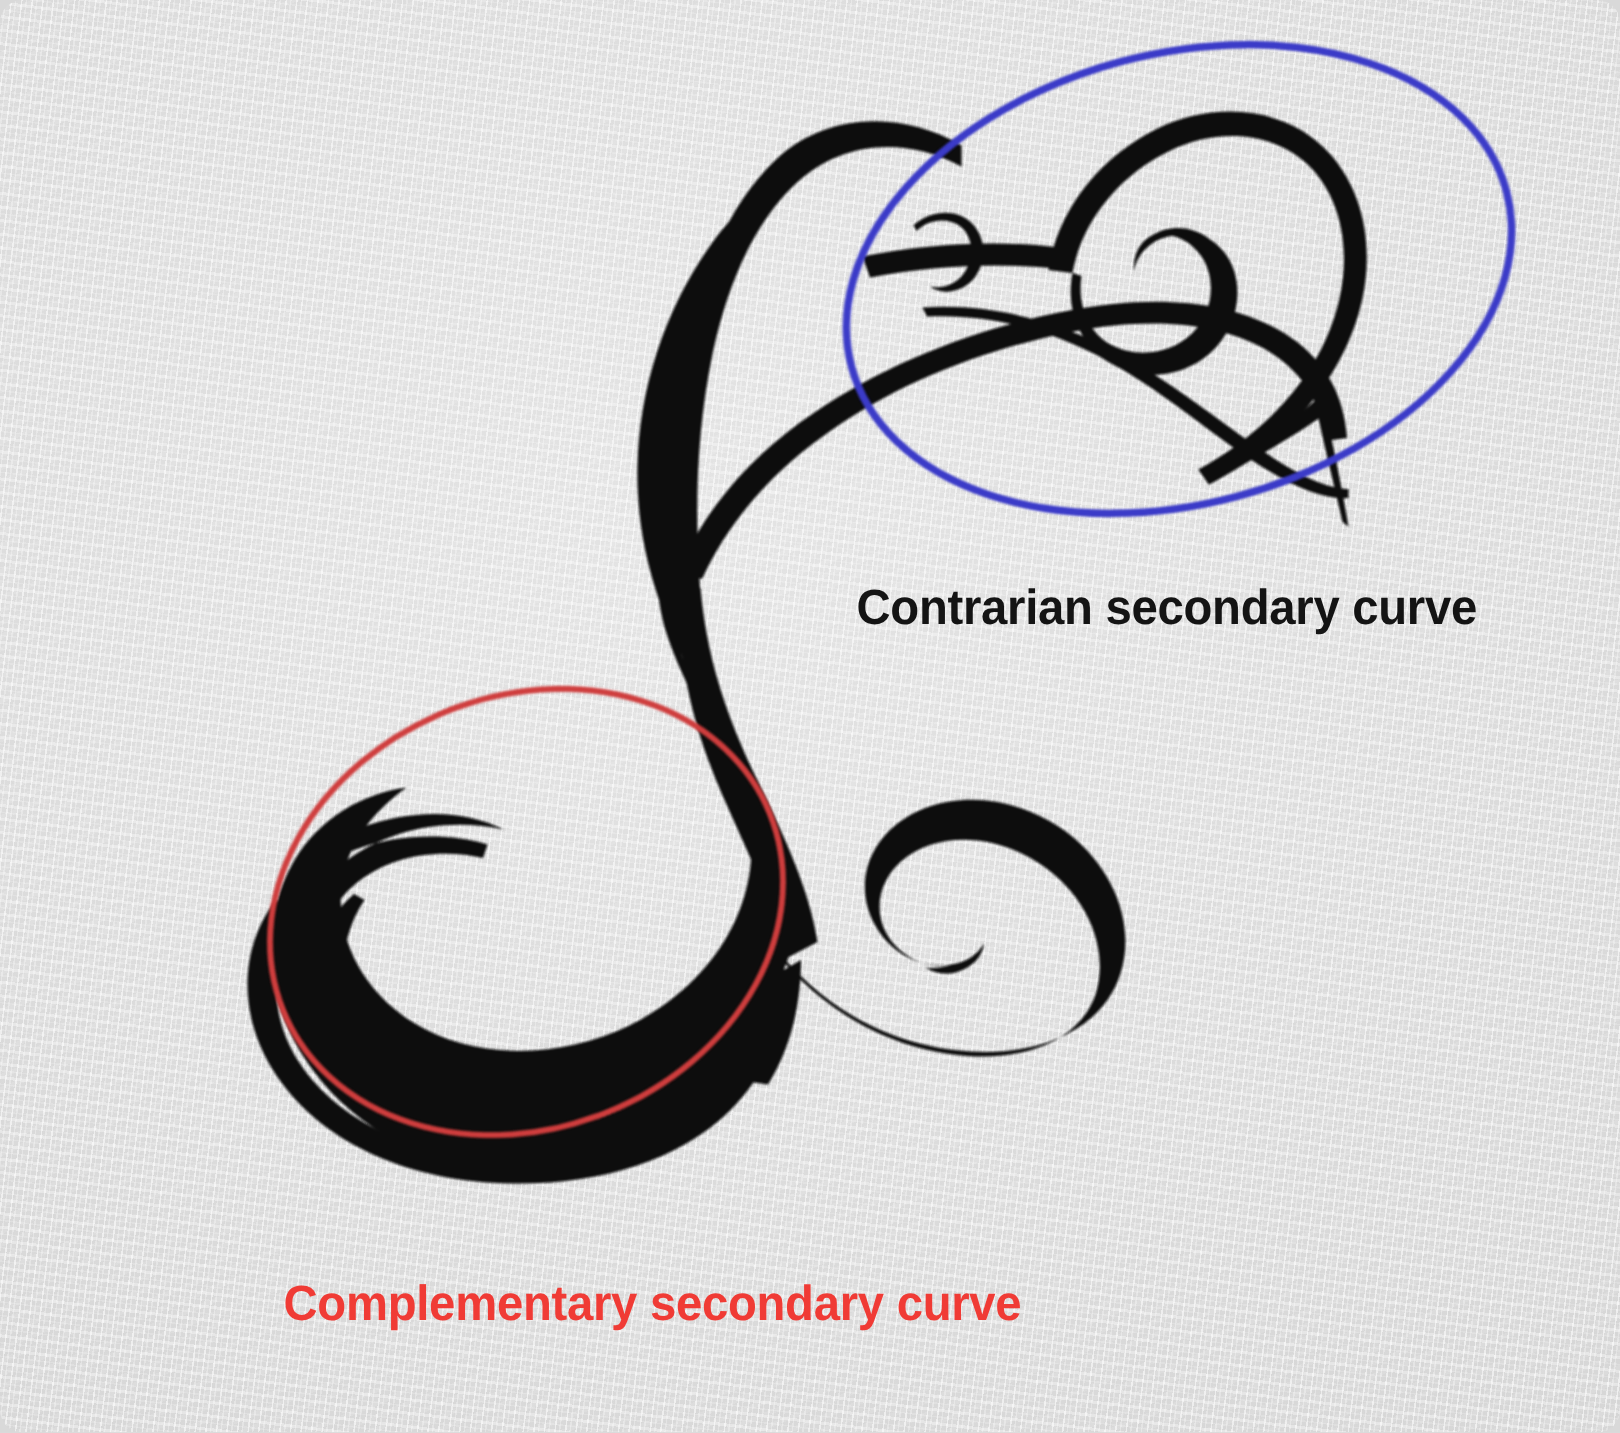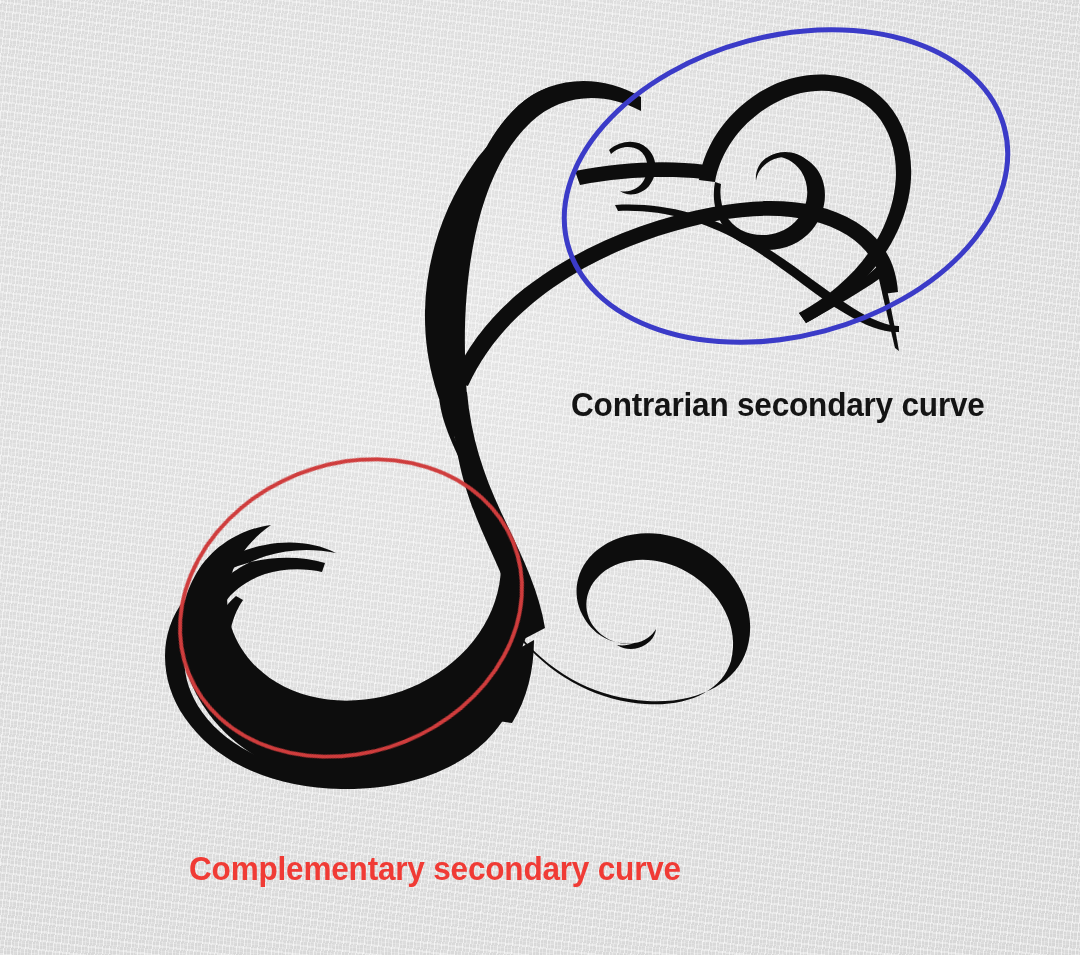--- a/index.html
+++ b/index.html
@@ -65,21 +65,21 @@
     top: 852px;
     font-size: 33px;
     color: #f03b35;
     transform: scaleX(0.955);
     transform-origin: left top;
   }
 </style>
 </head>
 <body>
 
-<div id="stage" style="width: 1080px; height: 955px;">
+<div id="stage" style="width: 1080px; height: 955px; border-radius: 15px;">
 
   <div id="paper"></div>
 
   <svg id="art" viewBox="0 0 1080 955" xmlns="http://www.w3.org/2000/svg" aria-hidden="true">
 
     <defs>
 
       <filter id="inkSoft" x="-8%" y="-8%" width="116%" height="116%">
         <feGaussianBlur stdDeviation="0.55"></feGaussianBlur>
       </filter>

